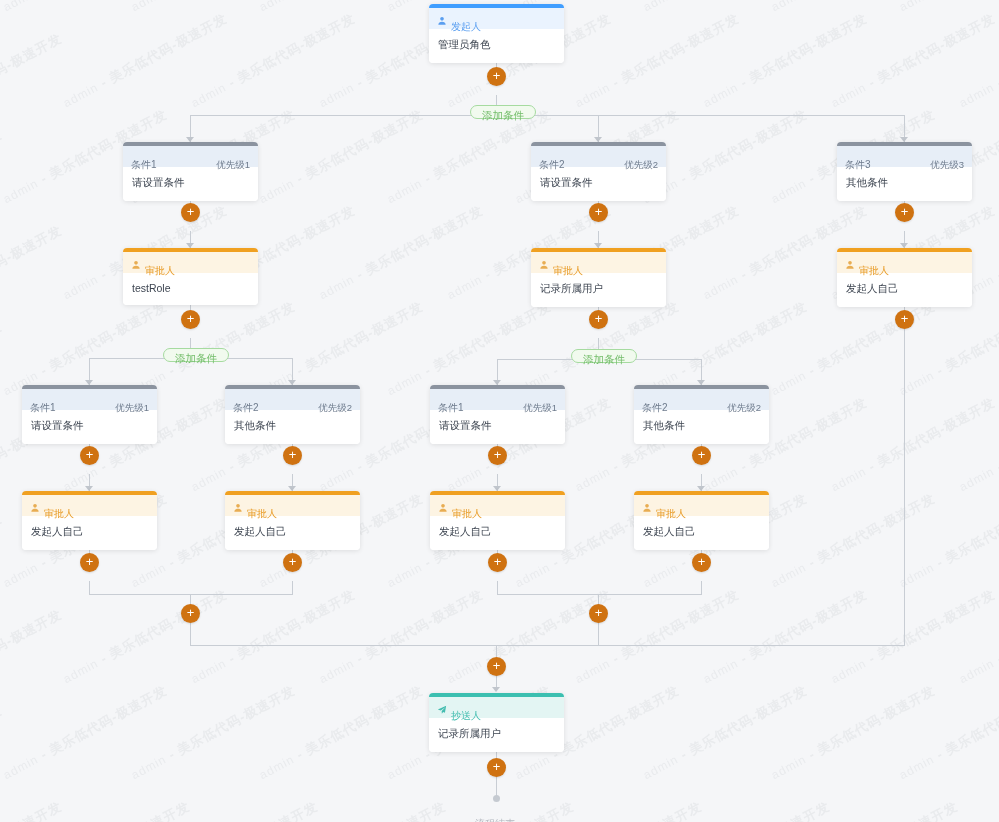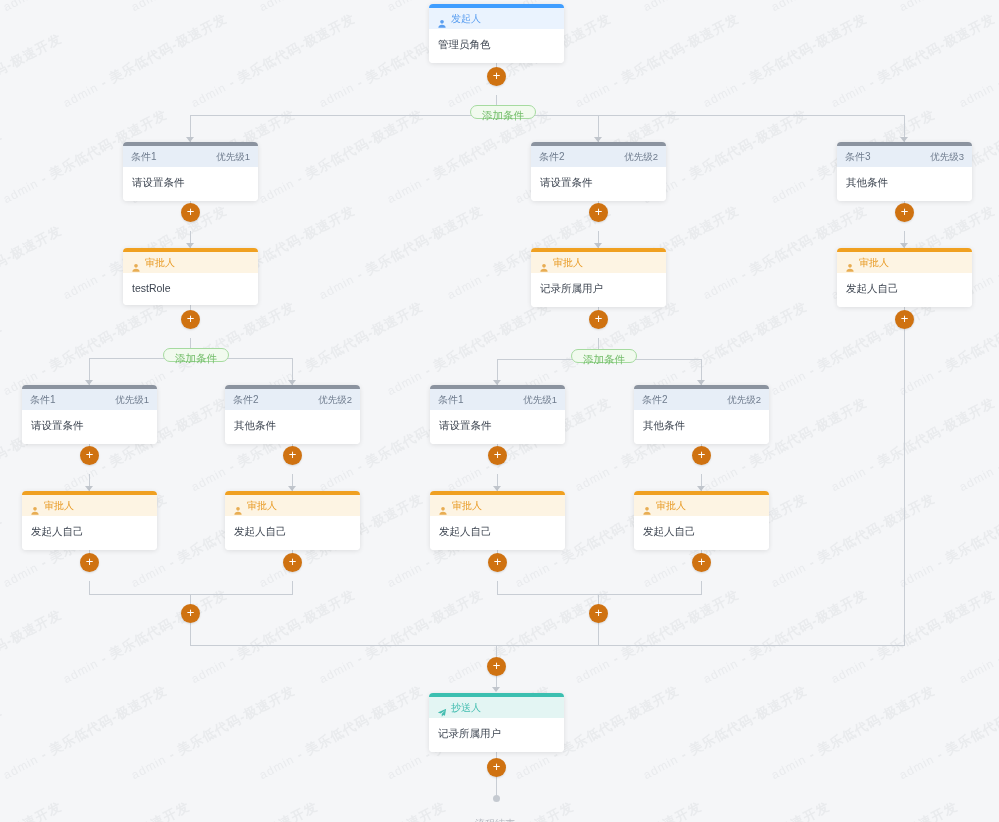--- a/index.html
+++ b/index.html
@@ -58,22 +58,22 @@
     background: #ffffff;
     border-radius: 4px;
     box-shadow: 0 1px 5px rgba(0,0,0,0.10);
     overflow: hidden;
     z-index: 5;
     cursor: pointer;
   }
   .node .topbar { height: 4px; width: 100%; }
   .node .head {
     height: 21px;
-    display: flex; align-items: flex-end;
-    padding: 0 8px;
+    display: flex; align-items: flex-start;
+    padding: 8px 8px;
     font-size: 10px;
     line-height: 21px;
   }
   .node .head .hicon {
     width: 10px; height: 10px;
     margin-right: 4px;
     display: inline-flex; align-items: center; justify-content: center;
   }
   .node .head .htxt { font-size: 10px; }
   .node .body {

